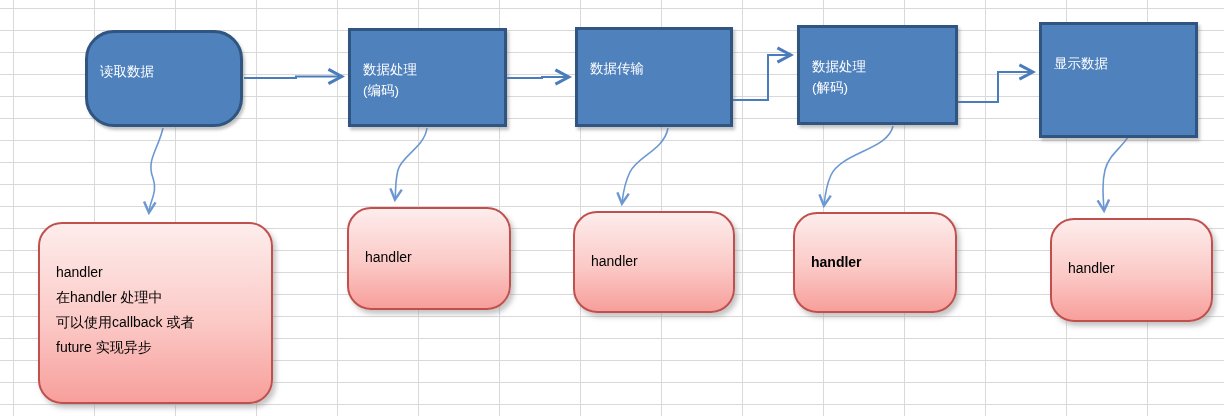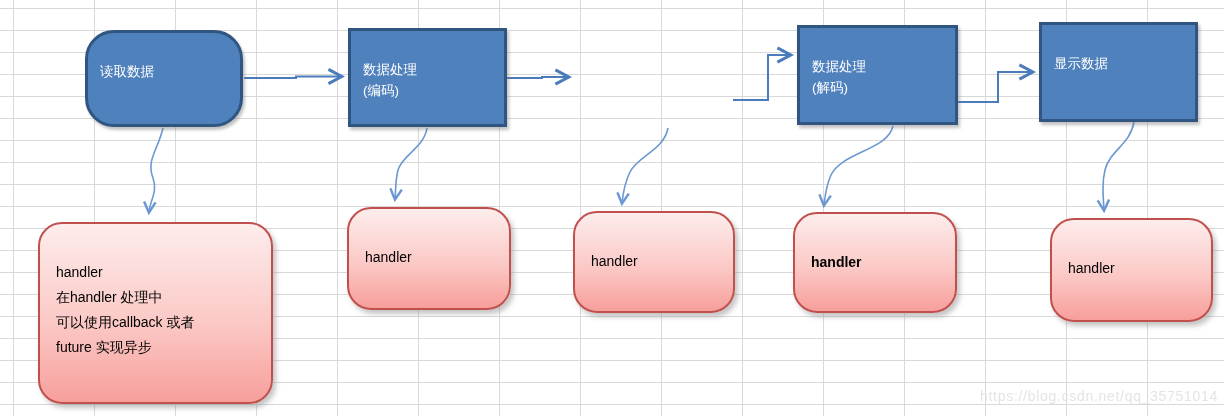--- a/index.html
+++ b/index.html
@@ -92,25 +92,28 @@
     </g>
   </svg>
 
   <div class="node" style="left:85px;  top:30px; width:158px; height:97px;border-radius:29px;">
     <span>读取数据</span>
   </div>
   <div class="node" style="left:348px; top:28px; width:159px; height:99px;">
     <span>数据处理
 (编码)</span>
   </div>
+  <div class="node" style="left:575px; top:27px; width:158px; height:100px;">
+    <span>数据传输</span>
+  </div>
   <div class="node" style="left:797px; top:25px; width:161px; height:100px;">
     <span>数据处理
 (解码)</span>
   </div>
-  <div class="node" style="left:1039px; top:22px; width:159px; height:100px;">
+  <div class="node" style="left:1039px; top:22px; width:159px; height:116px;">
     <span>显示数据</span>
   </div>
 
   <div class="note" style="left:38px;  top:222px; width:235px; height:182px;">
     <span>handler
 在handler 处理中
 可以使用callback 或者
 future 实现异步</span>
   </div>
   <div class="note" style="left:347px; top:207px; width:164px; height:103px;">
@@ -119,15 +122,14 @@
   <div class="note" style="left:573px; top:211px; width:162px; height:102px;">
     <span>handler</span>
   </div>
   <div class="note bold" style="left:793px; top:212px; width:164px; height:101px;">
     <span>handler</span>
   </div>
   <div class="note" style="left:1050px; top:218px; width:163px; height:104px;">
     <span>handler</span>
   </div>
 
-  <div class="watermark">https://blog.csdn.net/qq_35751014</div>
 
 </div>
 
 </body></html>

